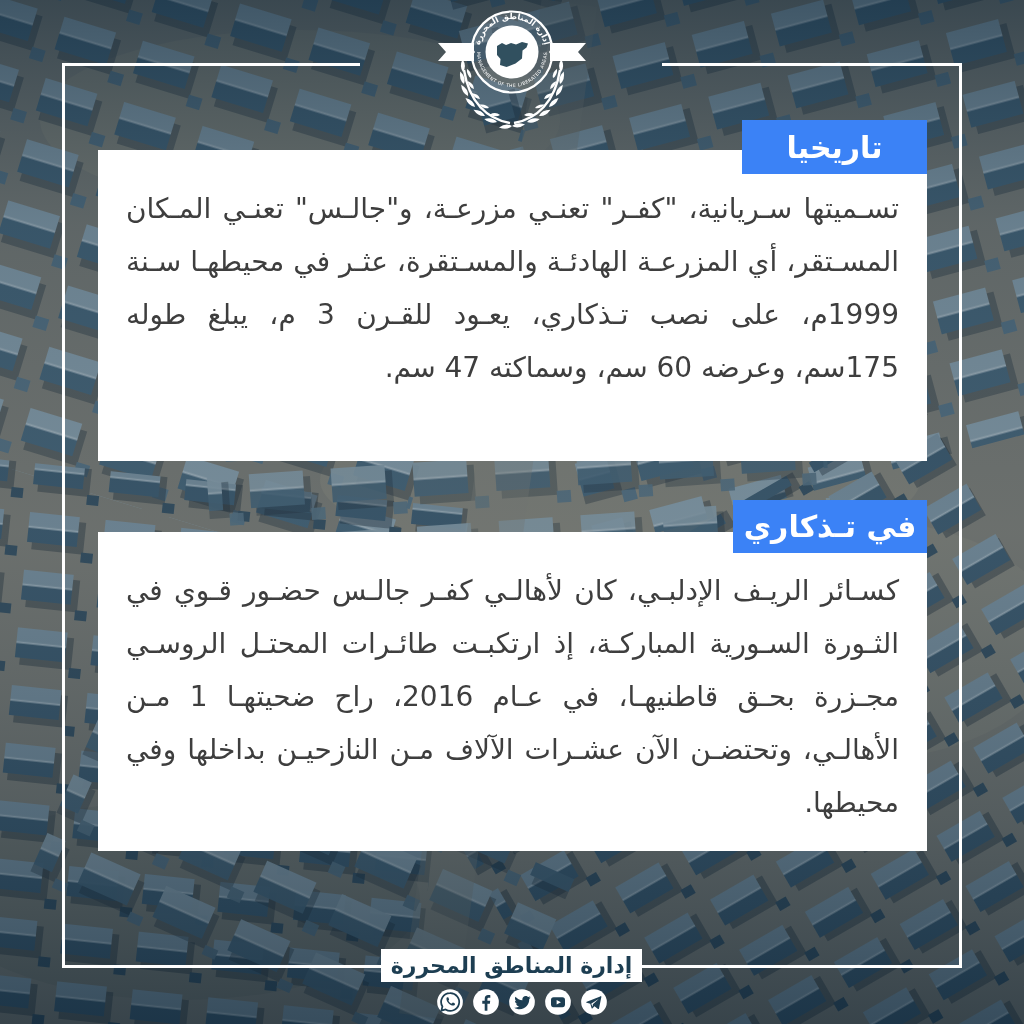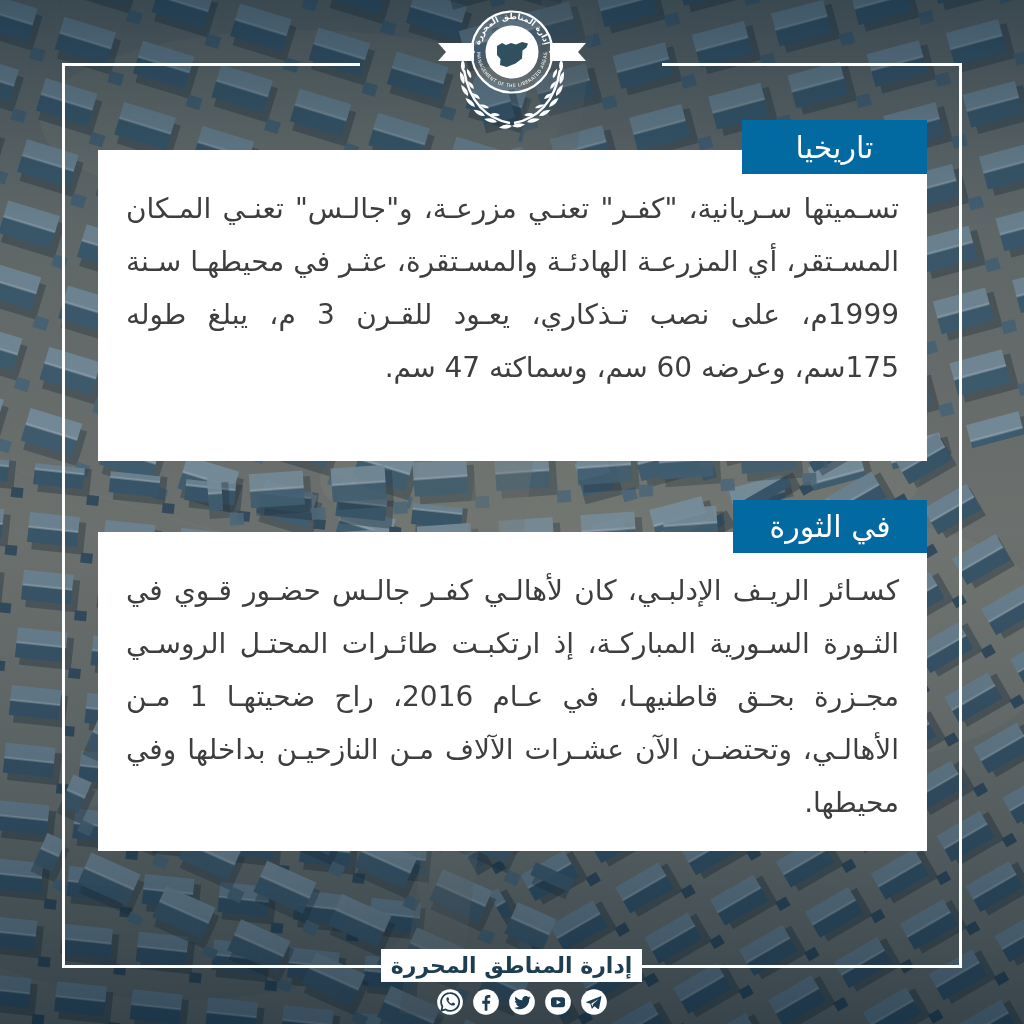--- a/index.html
+++ b/index.html
@@ -5,22 +5,22 @@
   html,body{margin:0;padding:0;}
   body{
     width:1024px;height:1024px;position:relative;overflow:hidden;
     background:#8a8273;
     font-family:"DejaVu Sans",sans-serif;
   }
   svg.bg{position:absolute;left:0;top:0;width:1024px;height:1024px;z-index:0;}
   .frame{position:absolute;background:#ffffff;z-index:1;}
   .emblem{position:absolute;left:417px;top:4px;width:190px;height:130px;z-index:3;}
   .badge{
-    position:absolute;z-index:3;background:#0369a1;color:#ffffff;
-    font-weight:normal;font-size:30px;direction:rtl;text-align:center;
+    position:absolute;z-index:3;background:#3b82f6;color:#ffffff;
+    font-weight:bold;font-size:30px;direction:rtl;text-align:center;
     display:flex;align-items:center;justify-content:center;
   }
   .badge1{left:742px;top:120px;width:185px;height:54px;}
   .badge2{left:733px;top:500px;width:194px;height:53px;}
   .card{
     position:absolute;left:98px;width:829px;z-index:2;background:#ffffff;
     box-sizing:border-box;padding:32px 28px 22px 28px;
     direction:rtl;text-align:justify;color:#3e3e3e;
     font-size:28px;line-height:53px;letter-spacing:0;
   }
@@ -145,21 +145,21 @@
 </svg>
 
 <div class="badge badge1">
   <span>تاريخيا</span>
 </div>
 <div class="card card1">
   <span>تسـميتها سـريانية، "كفـر" تعنـي مزرعـة، و"جالـس" تعنـي المـكان المسـتقر، أي المزرعـة الهادئـة والمسـتقرة، عثـر في محيطهـا سـنة 1999م، على نصب تـذكاري، يعـود للقـرن 3 م، يبلغ طوله 175سم، وعرضه 60 سم، وسماكته 47 سم.</span>
 </div>
 
 <div class="badge badge2">
-  <span>في الثورة</span>
+  <span>في تـذكاري</span>
 </div>
 <div class="card card2">
   <span>كسـائر الريـف الإدلبـي، كان لأهالـي كفـر جالـس حضـور قـوي في الثـورة السـورية المباركـة، إذ ارتكبـت طائـرات المحتـل الروسـي مجـزرة بحـق قاطنيهـا، في عـام 2016، راح ضحيتهـا 1 مـن الأهالـي، وتحتضـن الآن عشـرات الآلاف مـن النازحيـن بداخلها وفي محيطها.</span>
 </div>
 
 <div class="footer-label">
   <span>إدارة المناطق المحررة</span>
 </div>
 
 <div class="social">

